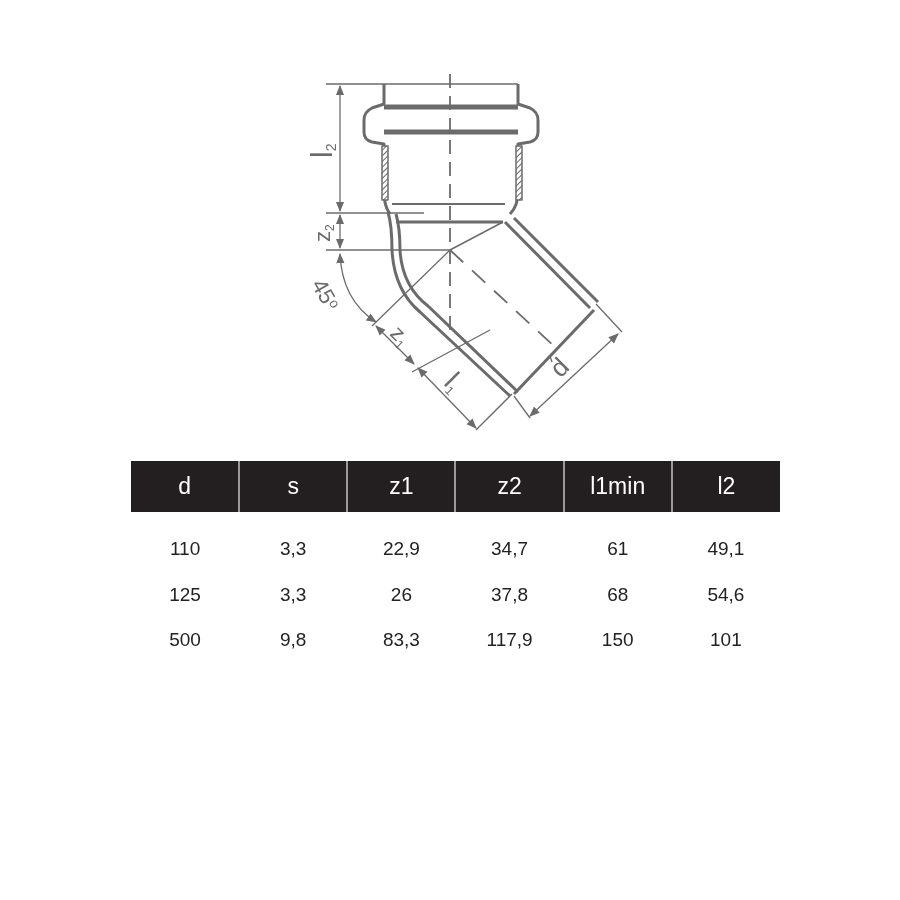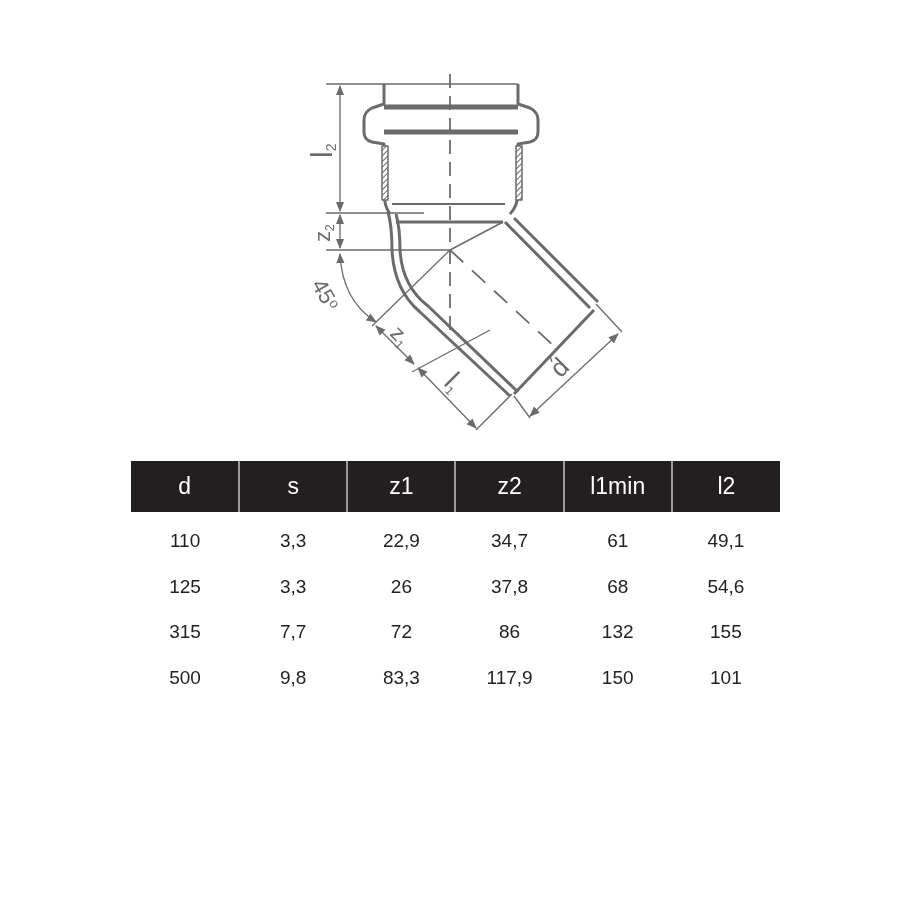--- a/index.html
+++ b/index.html
@@ -3,21 +3,21 @@
 <meta charset="utf-8">
 <style>
   html, body { margin: 0; padding: 0; background: #ffffff; }
   body { width: 900px; height: 900px; position: relative; overflow: hidden; font-family: "Liberation Sans", sans-serif; }
   #diagram { position: absolute; left: 0; top: 0; width: 900px; height: 450px; }
   .dim-label { font-family: "Liberation Sans", sans-serif; fill: #6b6b6b; }
   #spec-table { position: absolute; left: 131px; top: 461px; width: 649px; border-collapse: collapse; table-layout: fixed; }
   #spec-table th { background: #231f20; color: #ffffff; font-weight: normal; font-size: 23px; height: 51px; padding: 0; text-align: center; border-left: 2px solid #9a9a9a; }
   #spec-table th:first-child { border-left: none; }
   #spec-table td { font-size: 19px; color: #222222; text-align: center; height: 45.7px; padding: 0; }
-  #spec-table tbody tr:first-child td { padding-top: 6px; }
+  #spec-table tbody tr:first-child td { padding-top: 14px; }
 </style>
 </head>
 <body>
 
 <svg id="diagram" viewBox="0 0 900 450" xmlns="http://www.w3.org/2000/svg">
   <defs>
     <marker id="arr" viewBox="0 0 10 10" refX="9" refY="5" markerWidth="8" markerHeight="8" orient="auto-start-reverse">
       <path d="M0,1 L10,5 L0,9 z" fill="#6b6b6b"></path>
     </marker>
     <pattern id="hatch" width="4" height="4" patternUnits="userSpaceOnUse" patternTransform="rotate(45)">
@@ -113,28 +113,20 @@
     </tr>
     <tr>
       <td>125</td>
       <td>3,3</td>
       <td>26</td>
       <td>37,8</td>
       <td>68</td>
       <td>54,6</td>
     </tr>
     <tr>
-      <td>315</td>
-      <td>7,7</td>
-      <td>72</td>
-      <td>86</td>
-      <td>132</td>
-      <td>155</td>
-    </tr>
-    <tr>
       <td>500</td>
       <td>9,8</td>
       <td>83,3</td>
       <td>117,9</td>
       <td>150</td>
       <td>101</td>
     </tr>
   </tbody>
 </table>
 

